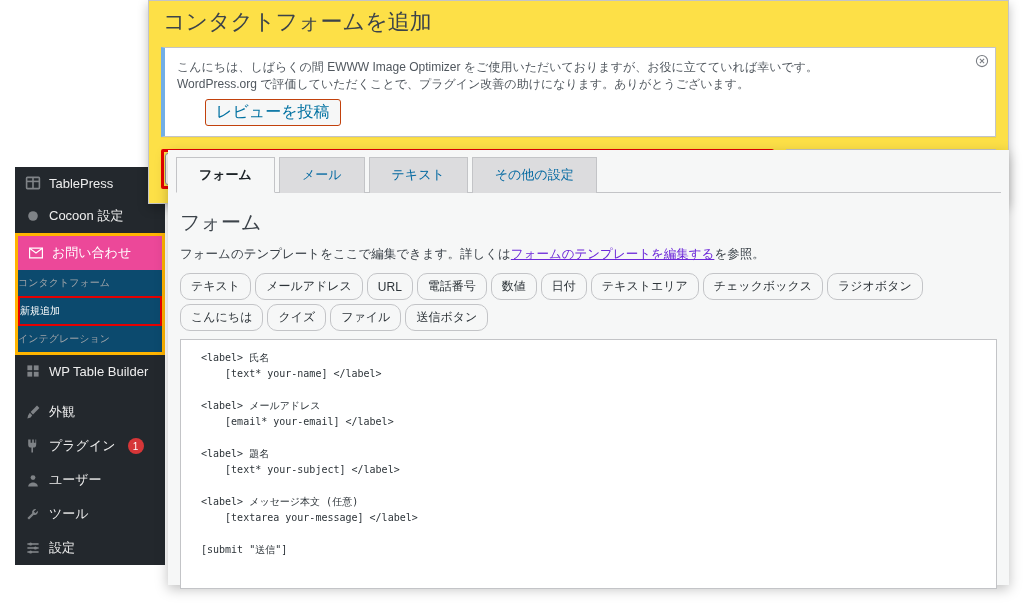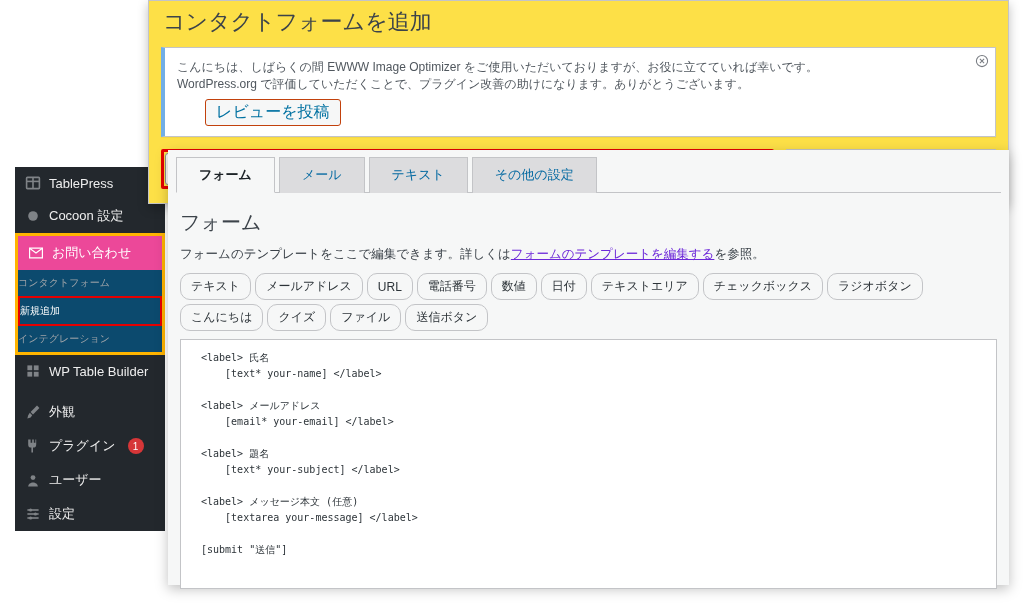--- a/index.html
+++ b/index.html
@@ -292,20 +292,28 @@
       <span class="plugin-badge">1</span>
     </div>
     <div class="nav-item">
       <span class="icon">
         <svg viewBox="0 0 20 20" fill="#a7aaad">
             <circle cx="10" cy="7" r="3"></circle>
             <path d="M4 18c0-3 3-5 6-5s6 2 6 5z"></path>
           </svg>
       </span>
       <span>ユーザー</span>
+    </div>
+    <div class="nav-item">
+      <span class="icon">
+        <svg viewBox="0 0 20 20" fill="#a7aaad">
+            <path d="M14 4a4 4 0 00-5 5l-6 6 2 2 6-6a4 4 0 005-5l-3 3-2-2z"></path>
+          </svg>
+      </span>
+      <span>ツール</span>
     </div>
     <div class="nav-item">
       <span class="icon">
         <svg viewBox="0 0 20 20" fill="#a7aaad">
             <rect x="3" y="4" width="14" height="2"></rect>
             <rect x="3" y="9" width="14" height="2"></rect>
             <rect x="3" y="14" width="14" height="2"></rect>
             <circle cx="7" cy="5" r="2"></circle>
             <circle cx="13" cy="10" r="2"></circle>
             <circle cx="7" cy="15" r="2"></circle>

